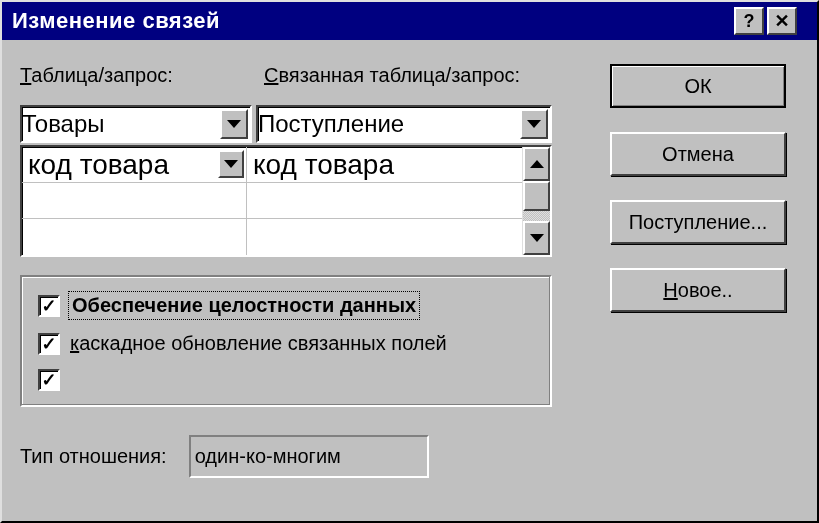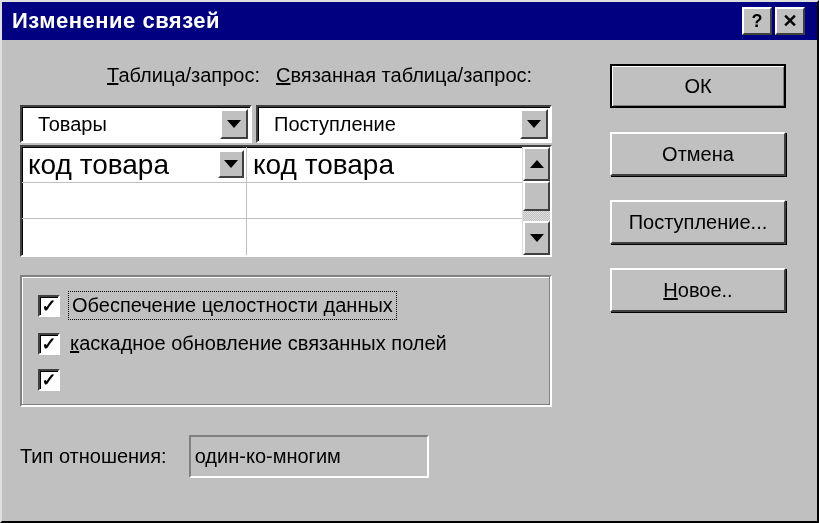--- a/index.html
+++ b/index.html
@@ -17,21 +17,21 @@
     border: 2px solid #000;
     border-top-color: #dfdfdf;
     border-left-color: #dfdfdf;
     position: relative;
   }
   .titlebar {
     height: 38px;
     background: #000080;
     display: flex;
     align-items: center;
-    padding: 0 12px 0 10px;
+    padding: 0 20px 0 10px;
     gap: 6px;
   }
   .titlebar-text {
     flex: 1;
     color: #fff;
     font-weight: bold;
     font-size: 22px;
     letter-spacing: 0.5px;
   }
   .titlebar-buttons { display: flex; gap: 3px; }
@@ -46,21 +46,21 @@
     border-bottom-color: #404040;
     display: flex;
     align-items: center;
     justify-content: center;
     font-weight: bold;
     font-size: 18px;
     line-height: 1;
     color: #000;
   }
   .content { position: relative; padding: 24px 18px 18px 18px; }
-  .labels-row { display: flex; gap: 16px; margin-bottom: 18px; text-align: right; }
+  .labels-row { display: flex; gap: 4px; margin-bottom: 18px; }
   .label-left { width: 240px; font-size: 20px; }
   .label-right { font-size: 20px; }
   .underline { text-decoration: underline; }
 
   .main-row { display: flex; align-items: flex-start; }
   .left-col { width: 560px; }
   .right-col { margin-left: 30px; display: flex; flex-direction: column; gap: 24px; }
 
   .combo-row { display: flex; gap: 4px; }
   .combo {
@@ -71,21 +71,21 @@
     border-left-color: #404040;
     border-right-color: #fff;
     border-bottom-color: #fff;
     box-shadow: inset 1px 1px 0 #000;
     display: flex;
     align-items: center;
     position: relative;
   }
   .combo-left { width: 232px; }
   .combo-right { width: 296px; }
-  .combo-text { flex: 1; padding: 0 16px; font-size: 20px; }
+  .combo-text { flex: 1; padding: 0 0; font-size: 24px; }
 
   .dd-btn {
     width: 28px; height: 30px;
     background: #c0c0c0;
     border: 2px solid #fff;
     border-right-color: #404040;
     border-bottom-color: #404040;
     display: flex; align-items: center; justify-content: center;
     margin-right: 2px;
   }
@@ -165,21 +165,21 @@
   .checkbox {
     width: 22px; height: 22px;
     background: #fff;
     border: 2px solid #808080;
     border-top-color: #404040; border-left-color: #404040;
     border-right-color: #fff; border-bottom-color: #fff;
     box-shadow: inset 1px 1px 0 #000;
     display: flex; align-items: center; justify-content: center;
   }
   .checkmark { font-size: 18px; font-weight: bold; color:#000; line-height:1; }
-  .focus-dots { outline: 1px dotted #000; outline-offset: 1px; padding: 1px 2px; }
+  .focus-dots { outline: 1px dotted #000; outline-offset: 1px; padding: 1px 2px; font-weight: bold; }
 
   .reltype-row { margin-top: 28px; display: flex; align-items: center; gap: 22px; font-size: 20px; }
   .reltype-box {
     border: 2px solid #808080;
     border-top-color: #808080; border-left-color: #808080;
     border-right-color: #fff; border-bottom-color: #fff;
     padding: 8px 4px;
     min-width: 240px;
   }
 

